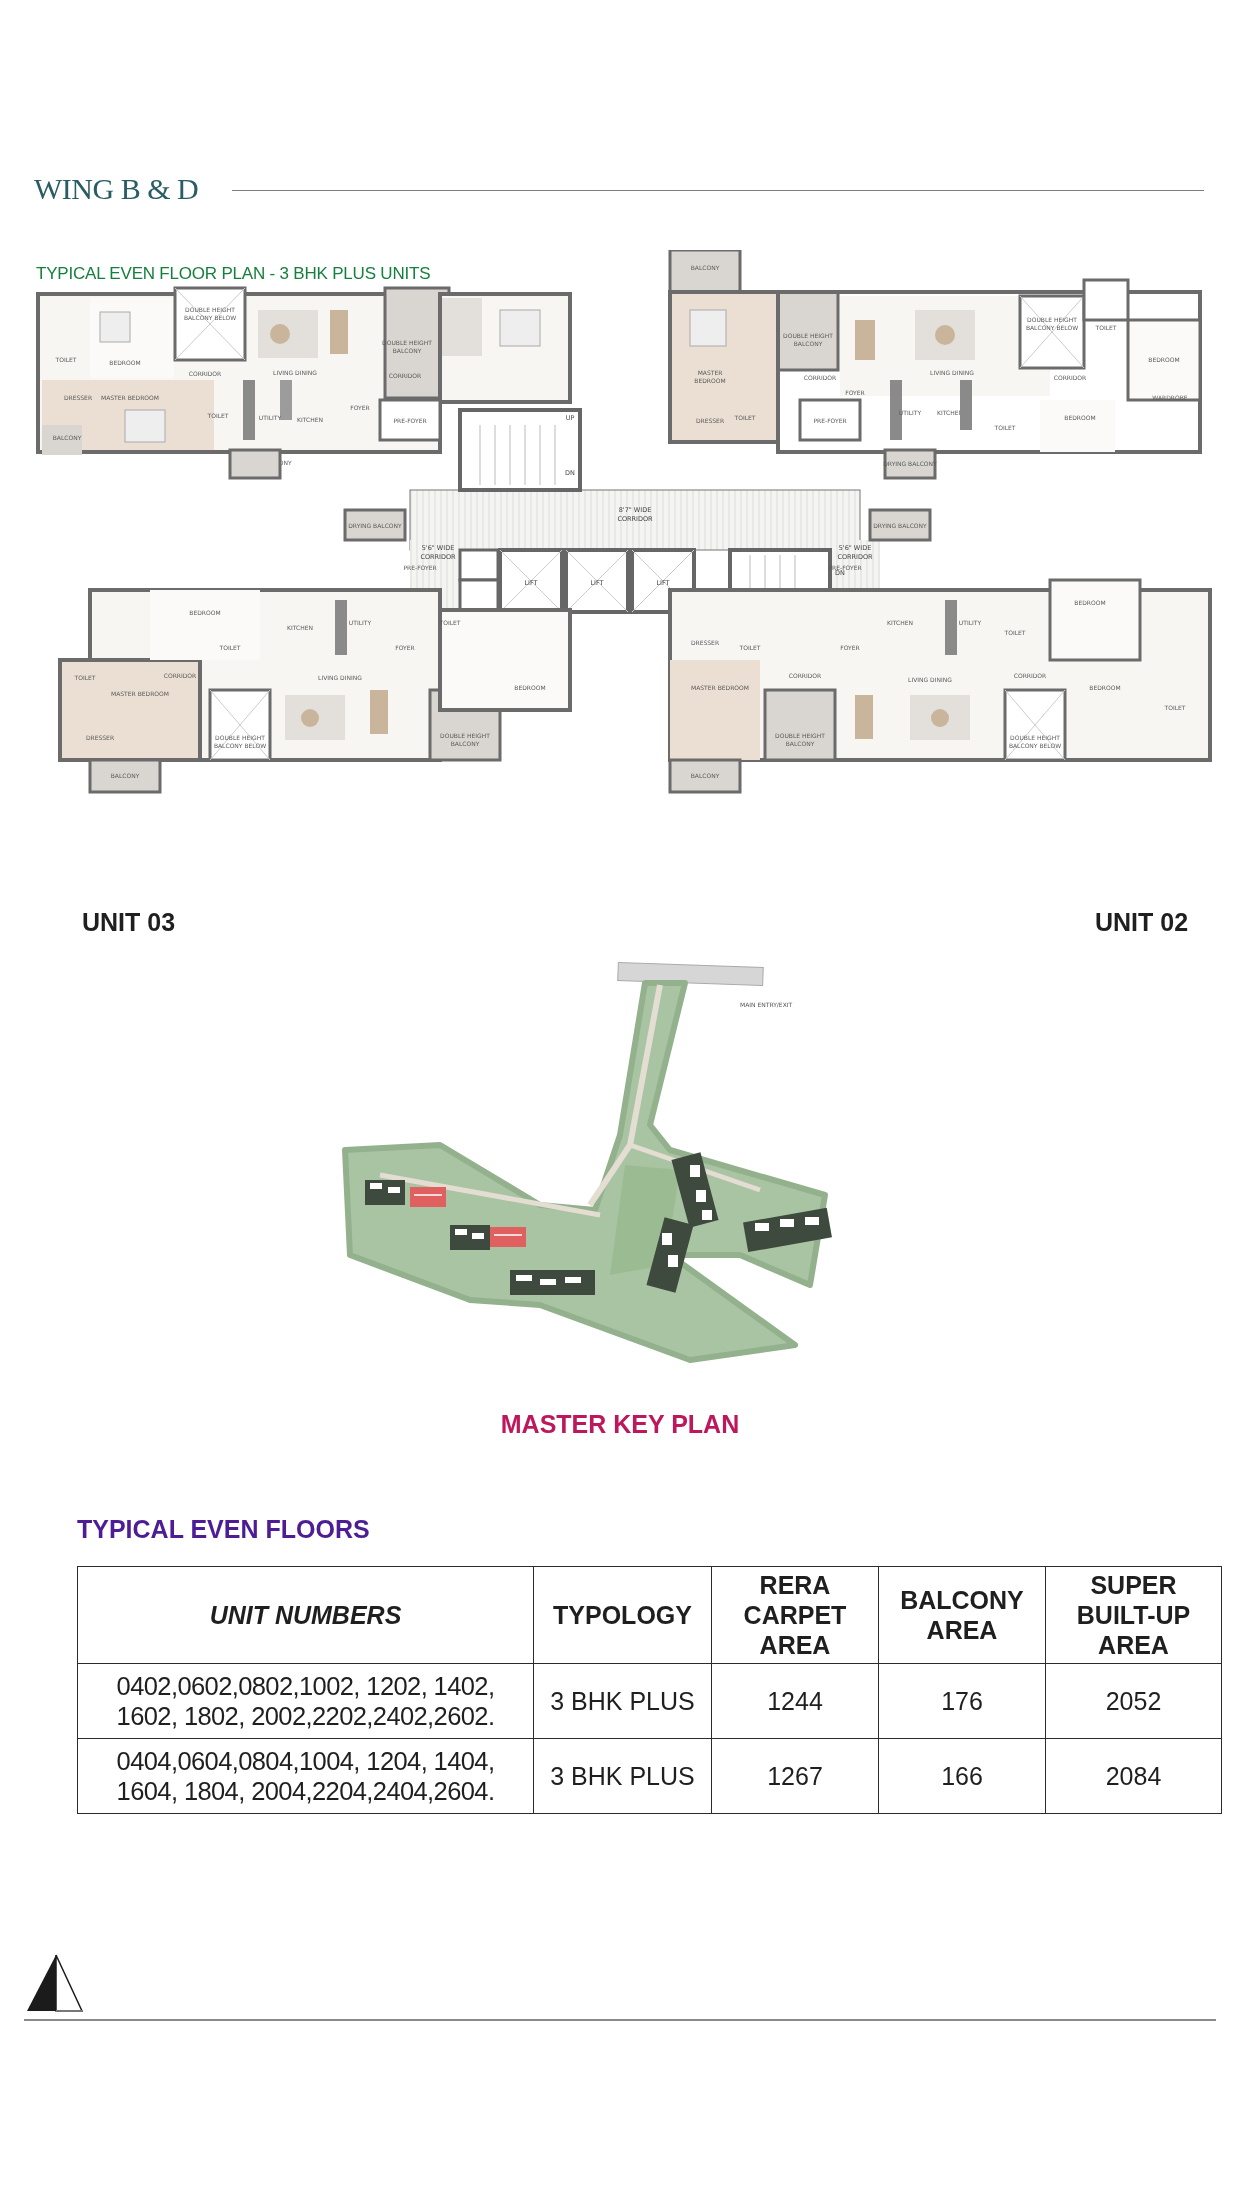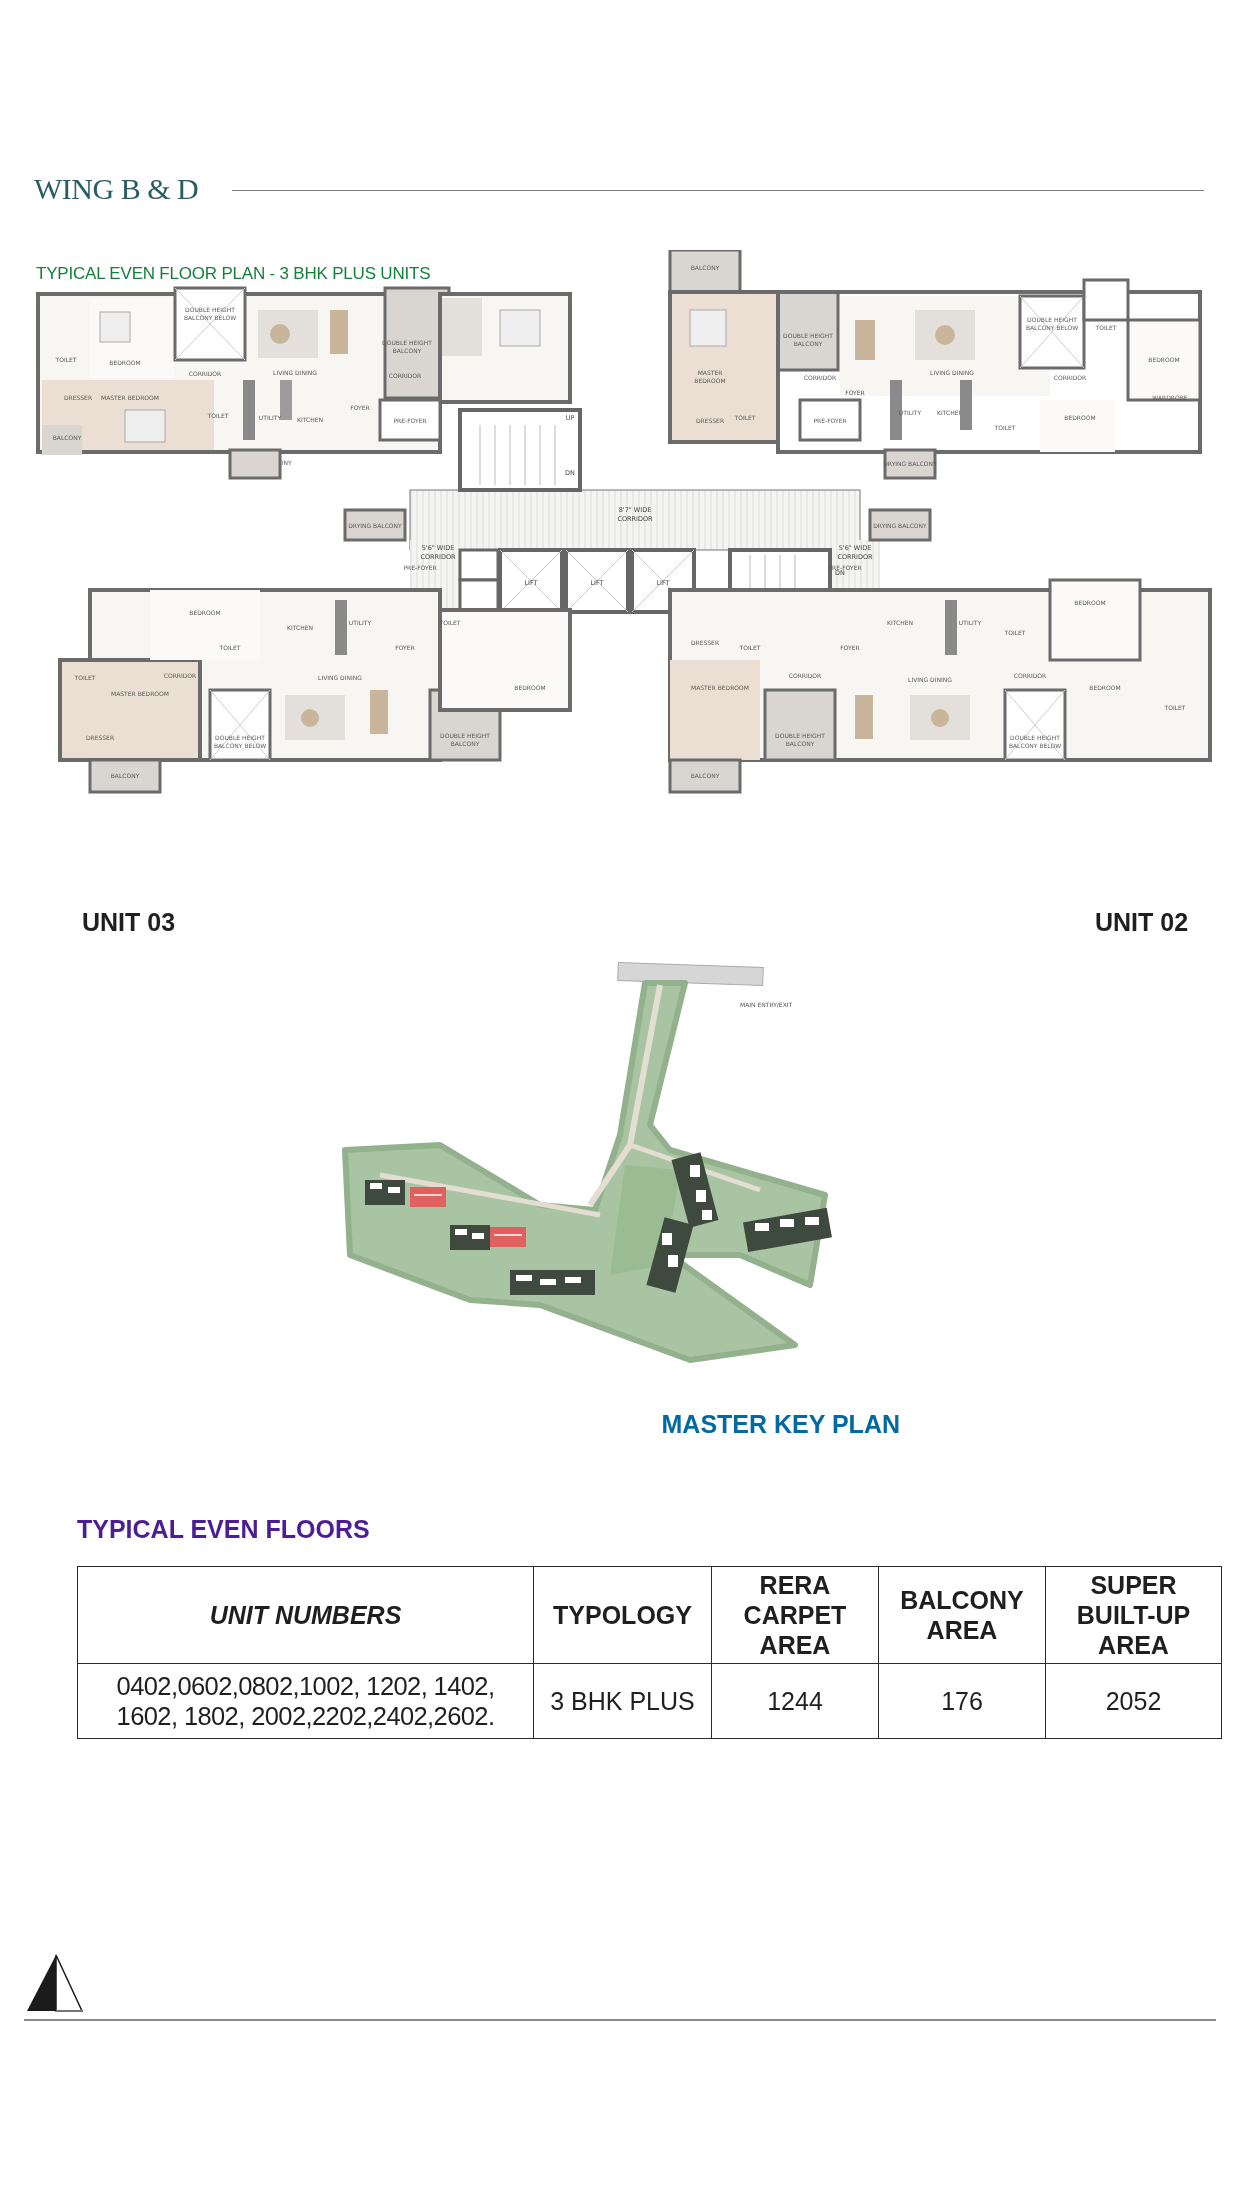--- a/index.html
+++ b/index.html
@@ -14,21 +14,21 @@
   .plan svg { width: 100%; height: 100%; display: block; }
   .room-label { font-family: "DejaVu Sans", sans-serif; font-size: 6px; fill: #5a5a5a; text-anchor: middle; }
   .core-label { font-family: "DejaVu Sans", sans-serif; font-size: 6.5px; fill: #444; text-anchor: middle; }
 
   .unit-label { font-size: 25px; font-weight: bold; color: #1f1f1f; margin-top: 28px; }
   .unit-03 { left: 82px; top: 880px; }
   .unit-02 { left: 1095px; top: 880px; }
 
   .keyplan { left: 340px; top: 955px; width: 540px; height: 420px; }
   .keyplan svg { width: 100%; height: 100%; display: block; }
-  .keyplan-title { left: 340px; top: 1410px; width: 560px; text-align: right; font-size: 25px; font-weight: bold; color: #0369a1; }
+  .keyplan-title { left: 340px; top: 1410px; width: 560px; text-align: center; font-size: 25px; font-weight: bold; color: #be185d; }
 
   .table-title { left: 77px; top: 1515px; font-size: 25px; font-weight: bold; color: #4c1d95; }
   .area-table { left: 77px; top: 1566px; border-collapse: collapse; }
   .area-table th, .area-table td { border: 1.5px solid #2b2b2b; text-align: center; vertical-align: middle; color: #1f1f1f; }
   .area-table th { font-size: 25px; font-weight: bold; line-height: 30px; height: 96px; padding: 0 6px; }
   .area-table td { font-size: 25px; line-height: 30px; height: 74px; padding: 0 4px; }
   .area-table td.units { font-size: 25.5px; letter-spacing: -0.6px; white-space: nowrap; padding: 0 2px; }
   .col-units { width: 443px; font-style: italic; }
   .col-typ { width: 165px; }
   .col-rera { width: 154px; }
@@ -345,20 +345,30 @@
     <tr>
       <td class="units">
         <div>0402,0602,0802,1002, 1202, 1402,</div>
         <div>1602, 1802, 2002,2202,2402,2602.</div>
       </td>
       <td>3 BHK PLUS</td>
       <td>1244</td>
       <td>176</td>
       <td>2052</td>
     </tr>
+    <tr>
+      <td class="units">
+        <div>0404,0604,0804,1004, 1204, 1404,</div>
+        <div>1604, 1804, 2004,2204,2404,2604.</div>
+      </td>
+      <td>3 BHK PLUS</td>
+      <td>1267</td>
+      <td>166</td>
+      <td>2084</td>
+    </tr>
   </tbody>
 </table>
 
 <div class="abs north">
   <svg viewBox="0 0 62 60" width="62" height="60" xmlns="http://www.w3.org/2000/svg">
     <polygon points="5,58 34,2 34,58" fill="#1b1b1b"></polygon>
     <polygon points="34,2 60,58 34,58" fill="#ffffff" stroke="#1b1b1b" stroke-width="1.5"></polygon>
     <line x1="34" y1="58" x2="60" y2="58" stroke="#777" stroke-width="2"></line>
   </svg>
 </div>

